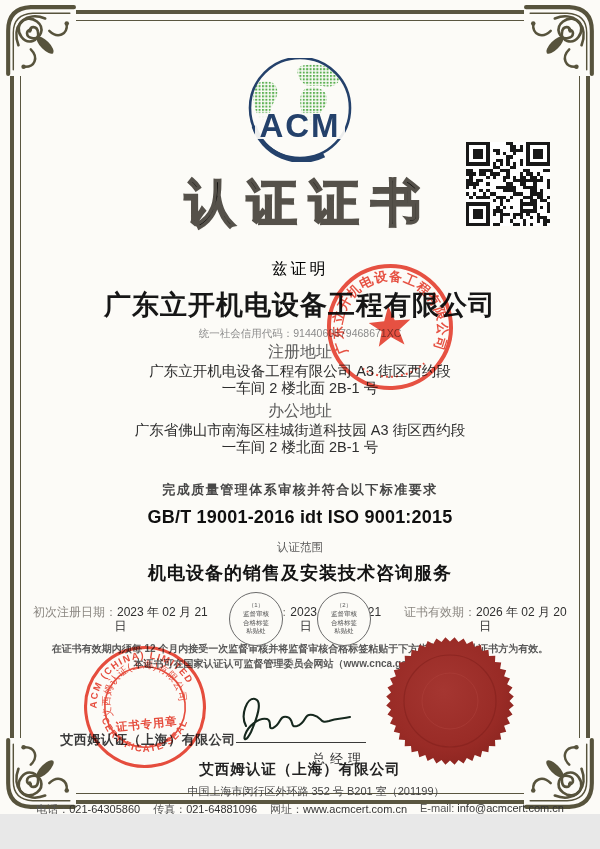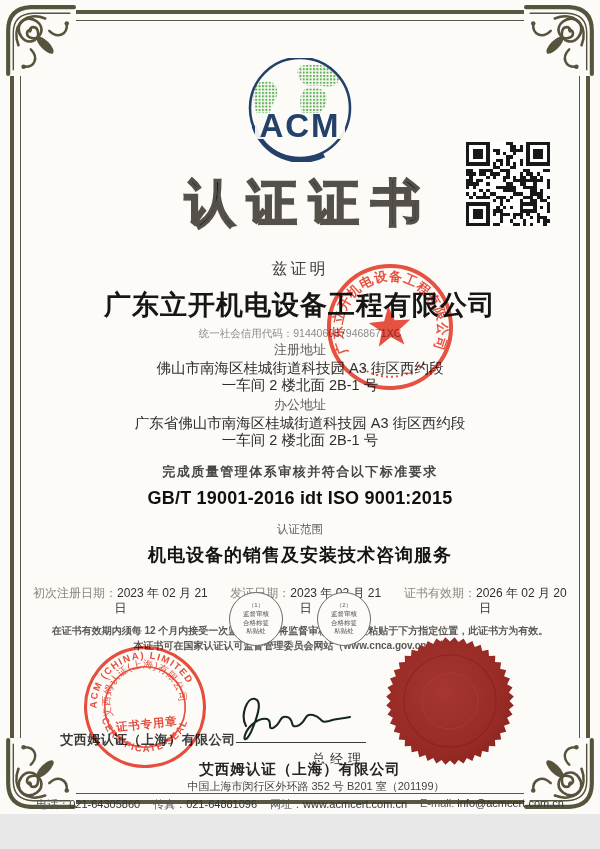--- a/index.html
+++ b/index.html
@@ -28,26 +28,26 @@
   .title{
     position:absolute;top:170px;left:9px;width:100%;text-align:center;
     font-size:50px;font-weight:800;letter-spacing:12px;
     color:#000000;-webkit-text-stroke:2px #55514a;
     text-shadow:0 1px 1px rgba(60,55,45,.35);
   }
   .certno{position:absolute;top:232px;right:42px;font-size:13px;color:#3e3e3e;letter-spacing:.5px;}
   .certno .lab{color:#555;}
   
   .body{position:absolute;top:259px;left:30px;right:30px;text-align:center;line-height:1.2;}
-  .intro{font-size:16px;color:#404040;letter-spacing:3px;margin-bottom:11px;}
+  .intro{font-size:16px;color:#000000;letter-spacing:3px;margin-bottom:11px;}
   .company{font-size:27px;font-weight:bold;color:#161616;letter-spacing:1px;margin-bottom:5px;}
   .credit{font-size:10.5px;color:#8b8b8b;margin-bottom:3px;}
-  .addr-label{font-size:13px;color:#5b5b5b;margin-top:3px;margin-bottom:2px;}
+  .addr-label{font-size:16px;color:#5b5b5b;margin-top:3px;margin-bottom:2px;}
   .addr-line{font-size:14.5px;color:#2e2e2e;line-height:1.18;}
-  .statement{margin-top:15px;font-size:13px;font-weight:600;color:#474747;letter-spacing:1.5px;}
+  .statement{margin-top:26px;font-size:13px;font-weight:600;color:#474747;letter-spacing:1.5px;}
   .standard{margin-top:9px;font-size:18px;font-weight:bold;color:#101010;letter-spacing:.2px;}
   .scope-label{margin-top:13px;font-size:11.5px;color:#5b5b5b;}
   .scope{margin-top:8px;font-size:18px;font-weight:bold;color:#141414;letter-spacing:1px;}
   .dates{margin-top:20px;font-size:12px;color:#2f2f2f;display:flex;justify-content:center;gap:16px;}
   .dates .lab{color:#8a8680;}
   .notes{margin-top:9px;font-size:10px;color:#585858;font-weight:600;line-height:1.45;}
   
   .audit-row{position:absolute;top:592px;left:0;width:100%;display:flex;justify-content:center;gap:34px;}
   .audit-circle{
     width:54px;height:54px;border:1.5px solid #6b6b6b;border-radius:50%;
@@ -62,21 +62,21 @@
   .wax-seal{position:absolute;top:635px;left:384px;width:132px;height:132px;z-index:4;}
   .wax-seal svg{width:100%;height:100%;display:block;}
   
   .sig{position:absolute;top:690px;left:236px;width:130px;z-index:3;}
   .sig svg{width:130px;height:52px;display:block;}
   .sig-line{border-top:1px solid #3a3a3a;margin-top:0;}
   .sig-title{text-align:right;font-size:13px;color:#2e2e2e;letter-spacing:5px;margin-top:7px;}
   
   .footer{position:absolute;top:760px;left:0;width:100%;text-align:center;z-index:1;}
   .f-company{font-size:14.5px;font-weight:bold;color:#222;letter-spacing:1px;}
-  .f-address{font-size:11px;color:#444;padding-left:32px;}
+  .f-address{margin-top:5px;font-size:11px;color:#444;padding-left:32px;}
   .f-contacts{margin-top:3px;font-size:11px;color:#333;display:flex;justify-content:center;gap:13px;flex-wrap:nowrap;}
   .f-contacts .lab{color:#555;}
 </style>
 </head>
 <body>
 
 <div class="page">
 
   <div class="b-outer"></div>
   <div class="b-inner"></div>
@@ -397,21 +397,21 @@
   <div class="title">认证证书</div>
 
 
   <div class="body">
     <div class="intro">兹证明</div>
     <div class="company">广东立开机电设备工程有限公司</div>
     <div class="credit">
       <span>统一社会信用代码：</span><span>9144060579468671XC</span>
     </div>
     <div class="addr-label">注册地址</div>
-    <div class="addr-line">佛山市南海区桂城街道科技园 A3 街区西约段</div>
+    <div class="addr-line">广东立开机电设备工程有限公司 A3 街区西约段</div>
     <div class="addr-line">一车间 2 楼北面 2B-1 号</div>
     <div class="addr-label">办公地址</div>
     <div class="addr-line">广东省佛山市南海区桂城街道科技园 A3 街区西约段</div>
     <div class="addr-line">一车间 2 楼北面 2B-1 号</div>
     <div class="statement">完成质量管理体系审核并符合以下标准要求</div>
     <div class="standard">GB/T 19001-2016 idt ISO 9001:2015</div>
     <div class="scope-label">认证范围</div>
     <div class="scope">机电设备的销售及安装技术咨询服务</div>
     <div class="dates">
       <span><span class="lab">初次注册日期：</span><span>2023 年 02 月 21 日</span></span>

